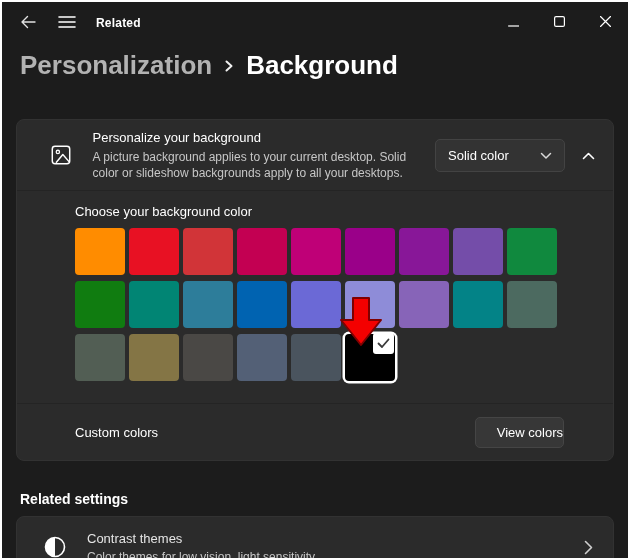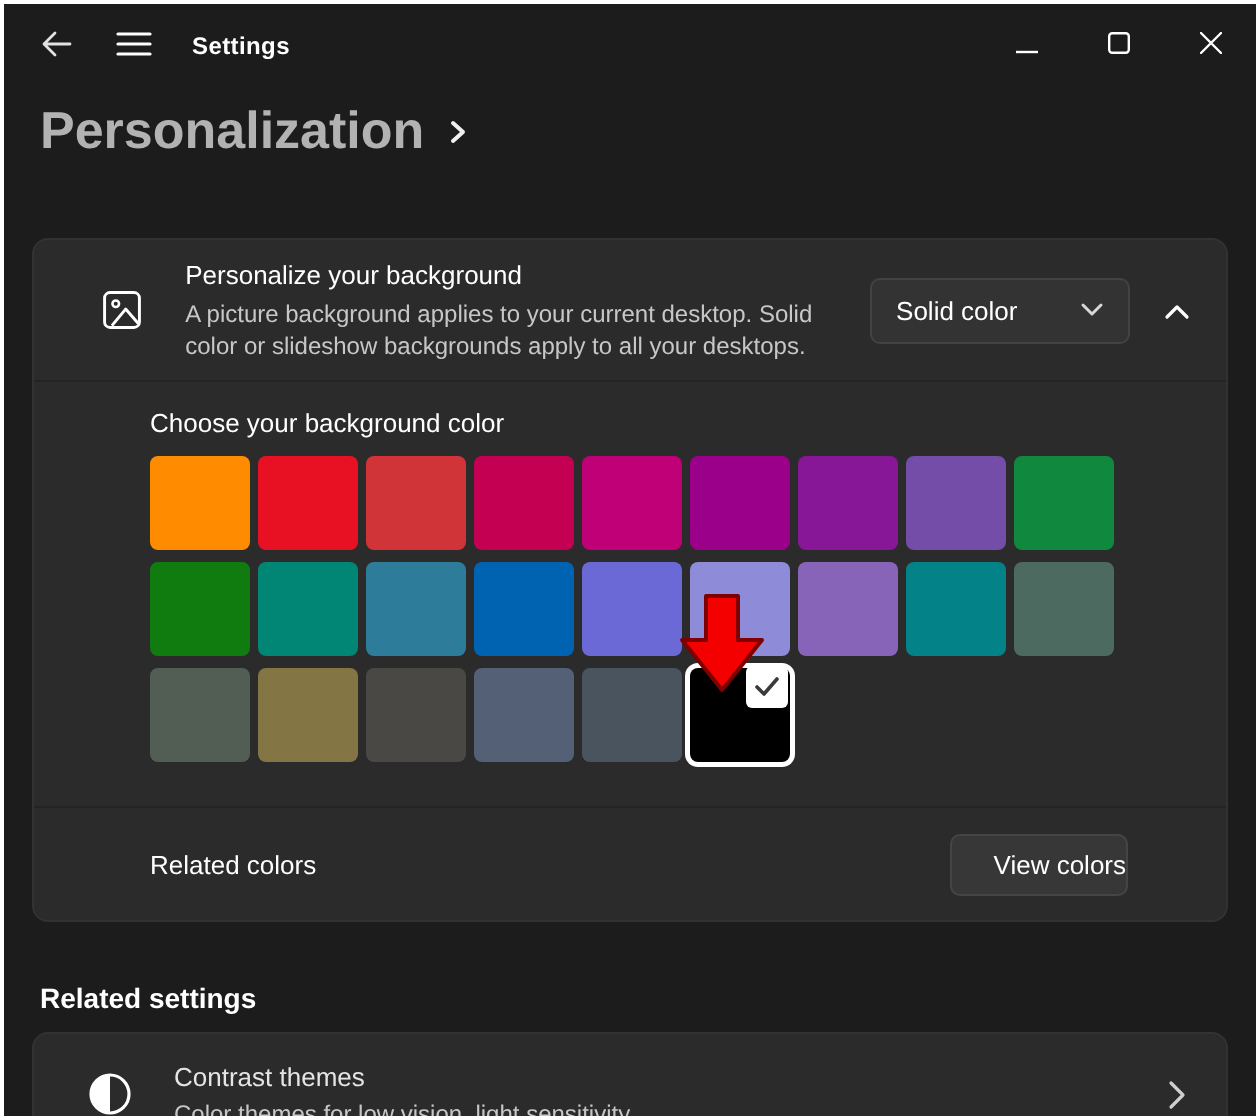--- a/index.html
+++ b/index.html
@@ -80,21 +80,21 @@
           </svg>
       </span>
     </button>
     <button class="tb-btn menu-btn">
       <span>
         <svg width="18" height="14" viewBox="0 0 18 14">
             <path d="M1 2 H17 M1 7 H17 M1 12 H17" stroke="#FFFFFF" stroke-width="1.6" stroke-linecap="round"></path>
           </svg>
       </span>
     </button>
-    <span class="app-title">Settings</span>
+    <span class="app-title">Related</span>
     <div class="tb-spacer"></div>
     <div class="win-controls">
       <button class="win-ctl">
         <span>
           <svg width="11" height="2" viewBox="0 0 11 2">
               <path d="M0 1 H11" stroke="#FFFFFF" stroke-width="1.2"></path>
             </svg>
         </span>
       </button>
       <button class="win-ctl">
@@ -114,20 +114,21 @@
     </div>
   </div>
 
   <div class="breadcrumb">
     <span class="crumb-parent">Personalization</span>
     <span class="crumb-sep">
       <svg width="10" height="16" viewBox="0 0 10 16">
           <path d="M2.5 3.5 L7.5 8 L2.5 12.5" stroke="#F0F0F0" stroke-width="2" fill="none" stroke-linecap="round" stroke-linejoin="round"></path>
         </svg>
     </span>
+    <span class="crumb-current">Background</span>
   </div>
 
   <div class="card card-1">
 
     <div class="section-a">
       <span class="card-icon">
         <svg width="22" height="22" viewBox="0 0 24 24">
           <rect x="2.5" y="2.5" width="19" height="19" rx="3" stroke="#FFFFFF" stroke-width="1.6" fill="none"></rect>
           <circle cx="8.6" cy="8.6" r="1.8" stroke="#FFFFFF" stroke-width="1.4" fill="none"></circle>
           <path d="M6.5 20.5 L14 11.5 L21 19.5" stroke="#FFFFFF" stroke-width="1.6" fill="none" stroke-linejoin="round"></path>
@@ -201,21 +202,21 @@
           <svg width="44" height="52" viewBox="0 0 44 52">
             <path d="M14 2 L30 2 L30 24 L42 24 L22 49 L2 24 L14 24 Z" fill="#F40000" stroke="#7F0000" stroke-width="2" stroke-linejoin="round"></path>
           </svg>
         </span>
       </div>
     </div>
 
     <div class="divider"></div>
 
     <div class="section-c">
-      <span class="custom-label">Related colors</span>
+      <span class="custom-label">Custom colors</span>
       <div class="flex-sp"></div>
       <button class="view-colors-btn">View colors</button>
     </div>
   </div>
 
   <div class="related-heading">Related settings</div>
 
   <div class="card card-2">
     <span class="contrast-icon">
       <svg width="24" height="24" viewBox="0 0 24 24">

